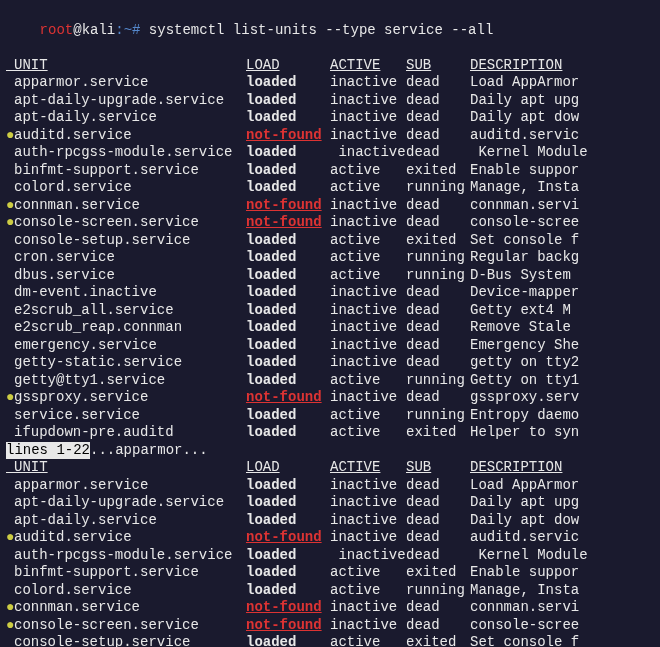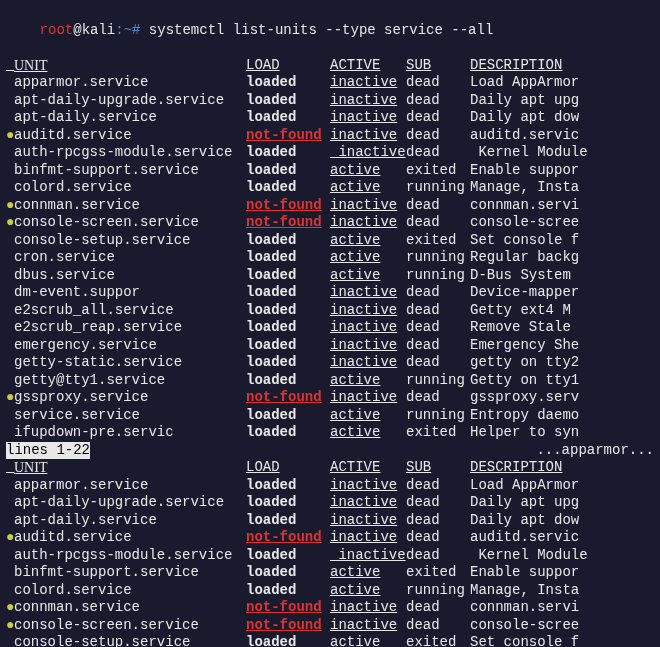--- a/index.html
+++ b/index.html
@@ -29,29 +29,29 @@
       color: #e8e8e8;
     }
     .header-row span { text-decoration: underline; white-space: pre; }
     .data-row {
       display: flex;
       white-space: pre;
     }
     .col-bullet { width: 8px; flex-shrink: 0; }
     .col-unit { width: 232px; flex-shrink: 0; }
     .col-load { width: 84px; flex-shrink: 0; font-weight: bold; }
-    .col-active { width: 76px; flex-shrink: 0; text-decoration: underline; }
+    .col-active { width: 76px; flex-shrink: 0; }
     .col-sub { width: 64px; flex-shrink: 0; }
     .col-desc { flex: 1; }
     .bullet-yellow { color: #cccc44; }
     .load-notfound { color: #dd3333; font-weight: bold; text-decoration: underline; }
-    .pager-line { display: flex; justify-content: space-between; }
+    .pager-line { display: flex; }
     .pager-hl { background: #e8e8e8; color: #000; }
     .hdr-spacer { display: inline-block; width: 8px; }
-    .hdr-unit { display: inline-block; width: 232px; font-family: Liberation Serif, serif; }
+    .hdr-unit { display: inline-block; width: 232px; }
     .hdr-load { display: inline-block; width: 84px; }
     .hdr-active { display: inline-block; width: 76px; }
     .hdr-sub { display: inline-block; width: 64px; }
     .hdr-desc { display: inline-block; }
   </style>
 </head>
 <body>
 
 <div class="terminal">
   <div class="prompt-line">
@@ -73,29 +73,29 @@
       <div class="data-row"><span class="col-bullet "></span><span class="col-unit">apt-daily.service</span><span class="col-load">loaded</span><span class="col-active">inactive</span><span class="col-sub">dead</span><span class="col-desc">Daily apt dow</span></div>
       <div class="data-row"><span class="col-bullet bullet-yellow">●</span><span class="col-unit">auditd.service</span><span class="col-load load-notfound">not-found</span><span class="col-active">inactive</span><span class="col-sub">dead</span><span class="col-desc">auditd.servic</span></div>
       <div class="data-row"><span class="col-bullet "></span><span class="col-unit">auth-rpcgss-module.service</span><span class="col-load">loaded</span><span class="col-active"> inactive</span><span class="col-sub">dead</span><span class="col-desc"> Kernel Module</span></div>
       <div class="data-row"><span class="col-bullet "></span><span class="col-unit">binfmt-support.service</span><span class="col-load">loaded</span><span class="col-active">active</span><span class="col-sub">exited</span><span class="col-desc">Enable suppor</span></div>
       <div class="data-row"><span class="col-bullet "></span><span class="col-unit">colord.service</span><span class="col-load">loaded</span><span class="col-active">active</span><span class="col-sub">running</span><span class="col-desc">Manage, Insta</span></div>
       <div class="data-row"><span class="col-bullet bullet-yellow">●</span><span class="col-unit">connman.service</span><span class="col-load load-notfound">not-found</span><span class="col-active">inactive</span><span class="col-sub">dead</span><span class="col-desc">connman.servi</span></div>
       <div class="data-row"><span class="col-bullet bullet-yellow">●</span><span class="col-unit">console-screen.service</span><span class="col-load load-notfound">not-found</span><span class="col-active">inactive</span><span class="col-sub">dead</span><span class="col-desc">console-scree</span></div>
       <div class="data-row"><span class="col-bullet "></span><span class="col-unit">console-setup.service</span><span class="col-load">loaded</span><span class="col-active">active</span><span class="col-sub">exited</span><span class="col-desc">Set console f</span></div>
       <div class="data-row"><span class="col-bullet "></span><span class="col-unit">cron.service</span><span class="col-load">loaded</span><span class="col-active">active</span><span class="col-sub">running</span><span class="col-desc">Regular backg</span></div>
       <div class="data-row"><span class="col-bullet "></span><span class="col-unit">dbus.service</span><span class="col-load">loaded</span><span class="col-active">active</span><span class="col-sub">running</span><span class="col-desc">D-Bus System </span></div>
-      <div class="data-row"><span class="col-bullet "></span><span class="col-unit">dm-event.suppor</span><span class="col-load">loaded</span><span class="col-active">inactive</span><span class="col-sub">dead</span><span class="col-desc">Device-mapper</span></div>
+      <div class="data-row"><span class="col-bullet "></span><span class="col-unit">dm-event.inactive</span><span class="col-load">loaded</span><span class="col-active">inactive</span><span class="col-sub">dead</span><span class="col-desc">Device-mapper</span></div>
       <div class="data-row"><span class="col-bullet "></span><span class="col-unit">e2scrub_all.service</span><span class="col-load">loaded</span><span class="col-active">inactive</span><span class="col-sub">dead</span><span class="col-desc">Getty ext4 M</span></div>
-      <div class="data-row"><span class="col-bullet "></span><span class="col-unit">e2scrub_reap.service</span><span class="col-load">loaded</span><span class="col-active">inactive</span><span class="col-sub">dead</span><span class="col-desc">Remove Stale </span></div>
+      <div class="data-row"><span class="col-bullet "></span><span class="col-unit">e2scrub_reap.connman</span><span class="col-load">loaded</span><span class="col-active">inactive</span><span class="col-sub">dead</span><span class="col-desc">Remove Stale </span></div>
       <div class="data-row"><span class="col-bullet "></span><span class="col-unit">emergency.service</span><span class="col-load">loaded</span><span class="col-active">inactive</span><span class="col-sub">dead</span><span class="col-desc">Emergency She</span></div>
       <div class="data-row"><span class="col-bullet "></span><span class="col-unit">getty-static.service</span><span class="col-load">loaded</span><span class="col-active">inactive</span><span class="col-sub">dead</span><span class="col-desc">getty on tty2</span></div>
       <div class="data-row"><span class="col-bullet "></span><span class="col-unit">getty@tty1.service</span><span class="col-load">loaded</span><span class="col-active">active</span><span class="col-sub">running</span><span class="col-desc">Getty on tty1</span></div>
       <div class="data-row"><span class="col-bullet bullet-yellow">●</span><span class="col-unit">gssproxy.service</span><span class="col-load load-notfound">not-found</span><span class="col-active">inactive</span><span class="col-sub">dead</span><span class="col-desc">gssproxy.serv</span></div>
       <div class="data-row"><span class="col-bullet "></span><span class="col-unit">service.service</span><span class="col-load">loaded</span><span class="col-active">active</span><span class="col-sub">running</span><span class="col-desc">Entropy daemo</span></div>
-      <div class="data-row"><span class="col-bullet "></span><span class="col-unit">ifupdown-pre.servic</span><span class="col-load">loaded</span><span class="col-active">active</span><span class="col-sub">exited</span><span class="col-desc">Helper to syn</span></div>
+      <div class="data-row"><span class="col-bullet "></span><span class="col-unit">ifupdown-pre.auditd</span><span class="col-load">loaded</span><span class="col-active">active</span><span class="col-sub">exited</span><span class="col-desc">Helper to syn</span></div>
     </div>
 
   <div class="pager-line">
     <span class="pager-hl">lines 1-22</span>
       <span>...apparmor...</span>
   </div>
 
   <div class="header-row">
     <span class="hdr-spacer"> </span>
       <span class="hdr-unit">UNIT</span>

